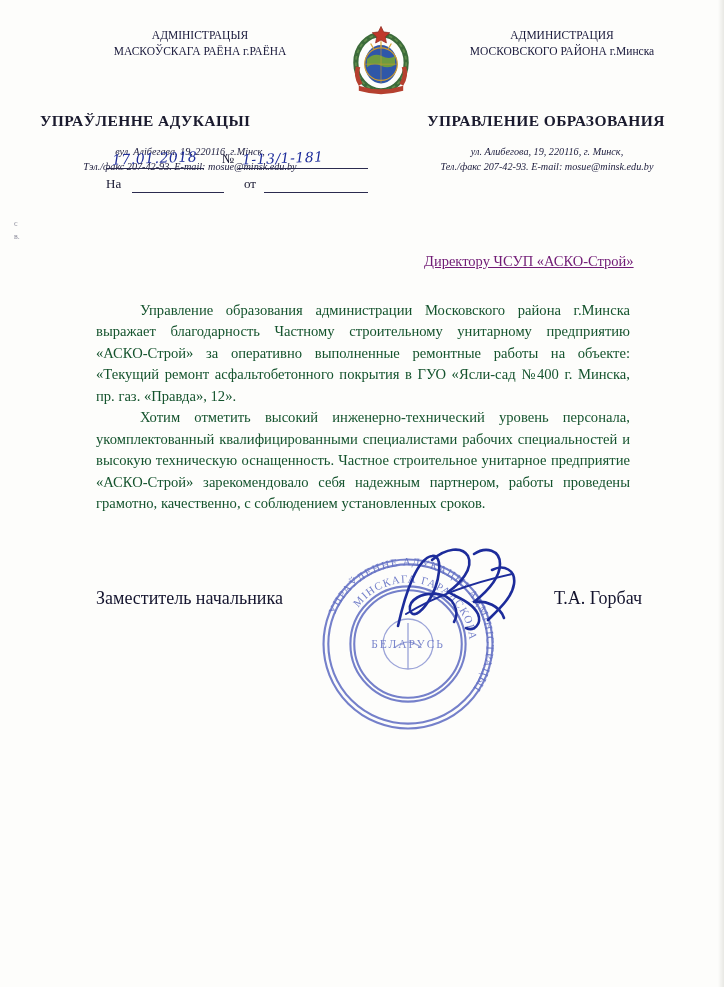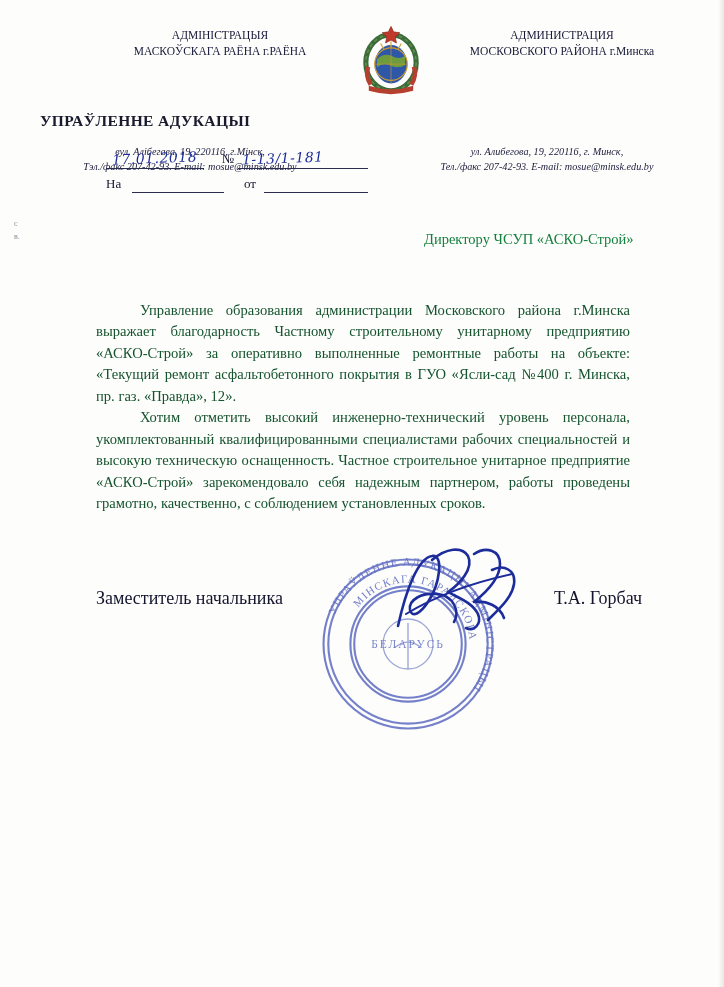--- a/index.html
+++ b/index.html
@@ -25,21 +25,20 @@
   .letterhead {
     position: absolute;
     top: 28px;
     left: 0;
     width: 724px;
   }
   .lh-row {
     display: flex;
     justify-content: space-between;
     align-items: flex-start;
-    padding-left: 20px;
   }
   .lh-col {
     width: 268px;
     text-align: center;
     font-size: 11.5px;
     line-height: 1.35;
     color: #18183a;
   }
   .lh-col.left { margin-left: 66px; }
   .lh-col.right { margin-right: 28px; }
@@ -105,25 +104,26 @@
   }
   .lbl {
     position: absolute;
     font-size: 13px;
     color: #14142e;
   }
 
   
   .addressee {
     position: absolute;
-    top: 229px;
+    top: 251px;
     left: 424px;
     font-size: 14.5px;
     line-height: 1.5;
-    color: #15803d;
+    color: #701a75;
+    text-decoration: underline;
   }
 
   
   .body-text {
     position: absolute;
     top: 300px;
     left: 96px;
     width: 534px;
     font-size: 14.6px;
     line-height: 1.47;
@@ -230,20 +230,21 @@
       </div>
 
       <div class="lh-col right">
         <div>АДМИНИСТРАЦИЯ</div>
         <div>МОСКОВСКОГО РАЙОНА  г.Минска</div>
       </div>
     </div>
 
     <div class="lh-title-row">
       <div class="lh-title lh-title-left">УПРАЎЛЕННЕ АДУКАЦЫІ</div>
+      <div class="lh-title lh-title-right">УПРАВЛЕНИЕ   ОБРАЗОВАНИЯ</div>
     </div>
 
     <div class="lh-contacts-row">
       <div class="lh-contacts left">
         <div>вул. Алібегава, 19, 220116, г.Мінск,</div>
         <div>Тэл./факс 207-42-93. E-mail: mosue@minsk.edu.by</div>
       </div>
       <div class="lh-contacts right">
         <div>ул. Алибегова, 19, 220116,  г. Минск,</div>
         <div>Тел./факс 207-42-93. E-mail: mosue@minsk.edu.by</div>

